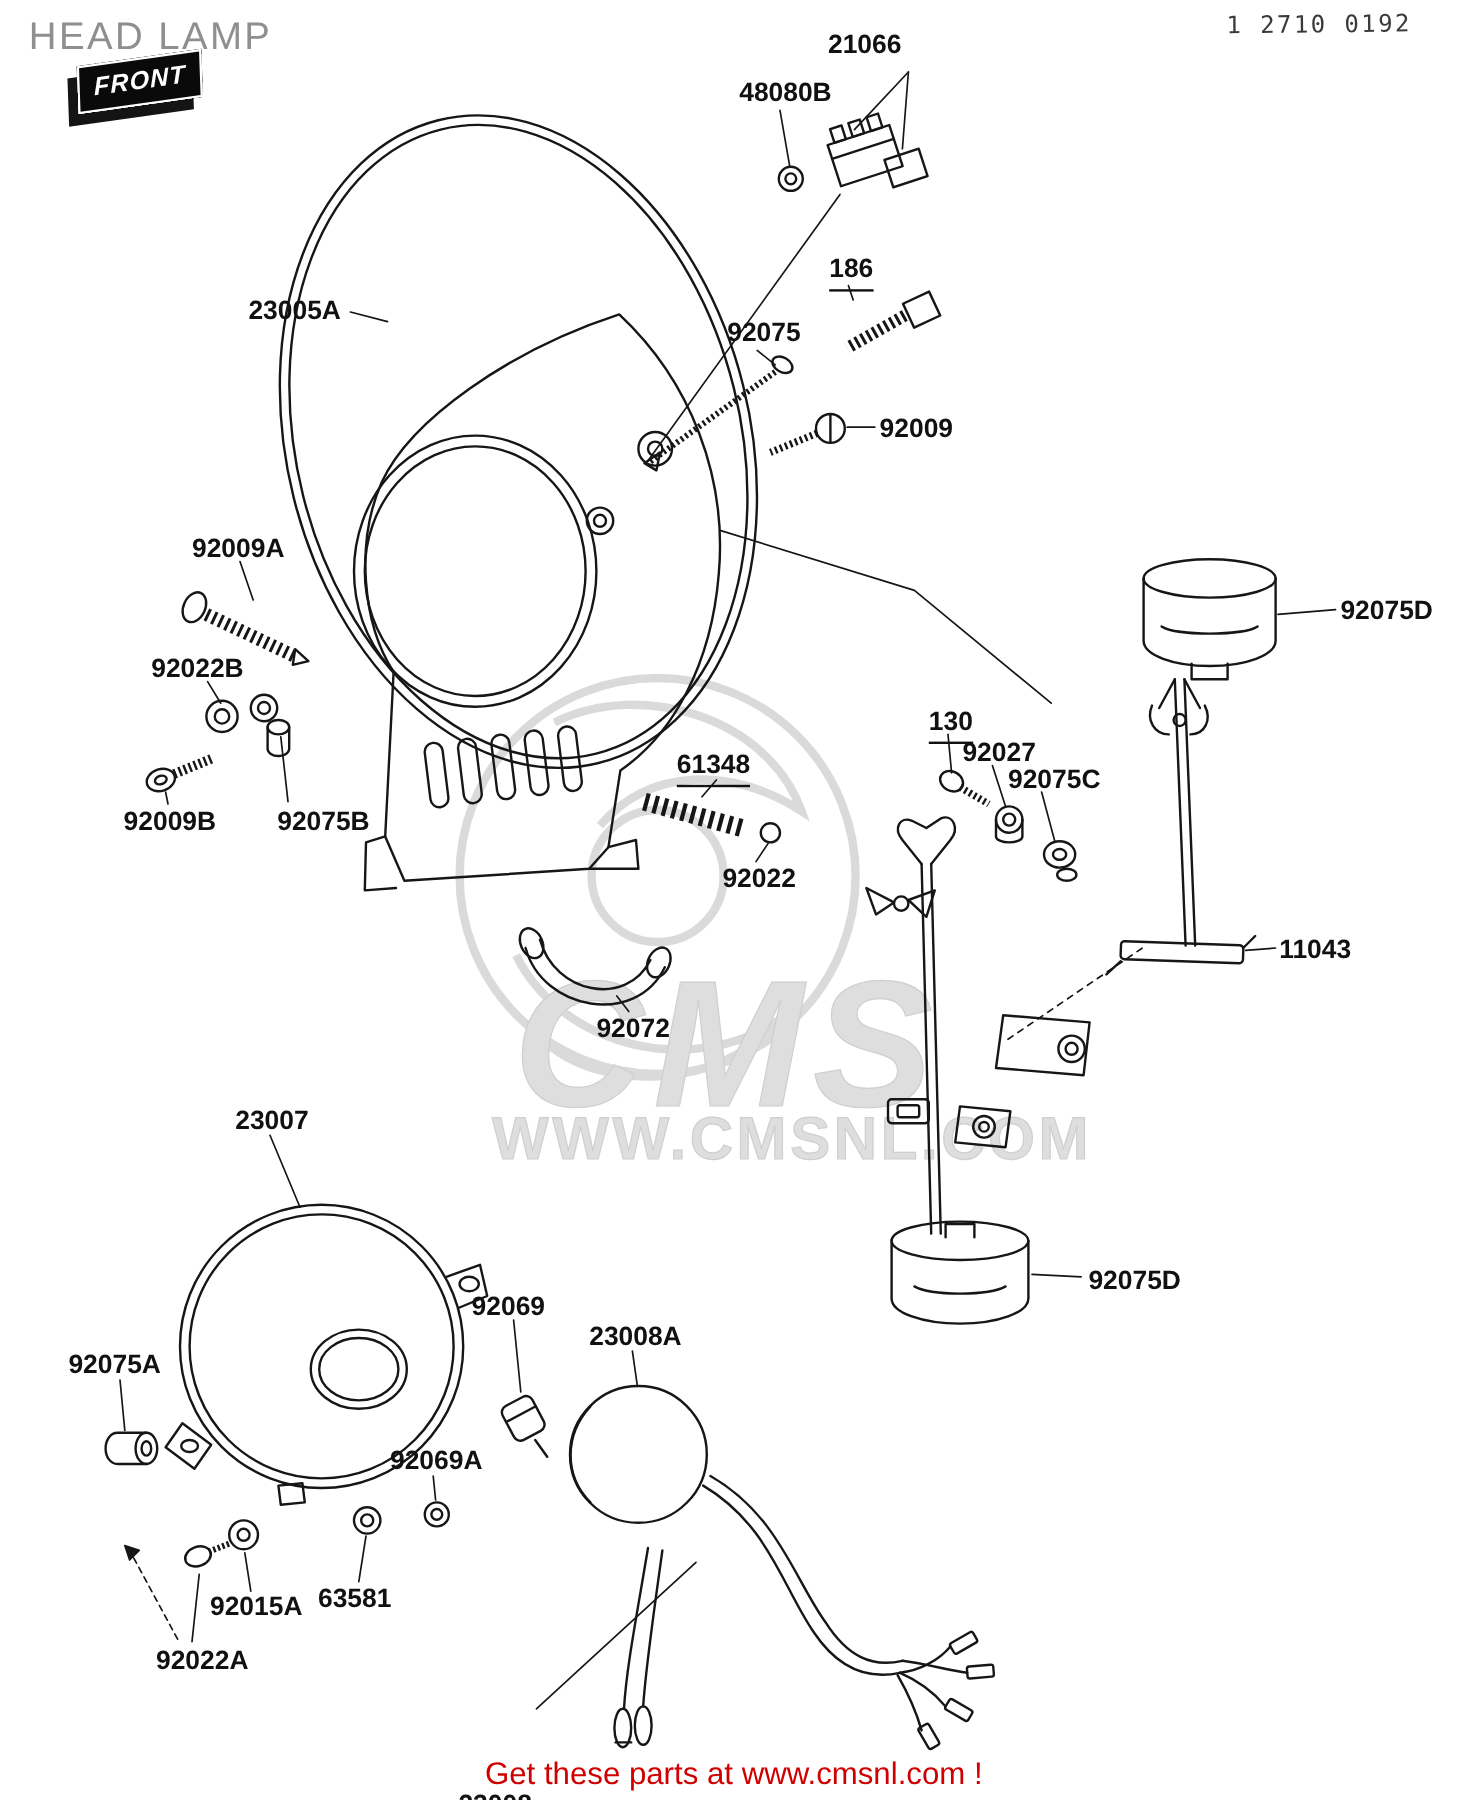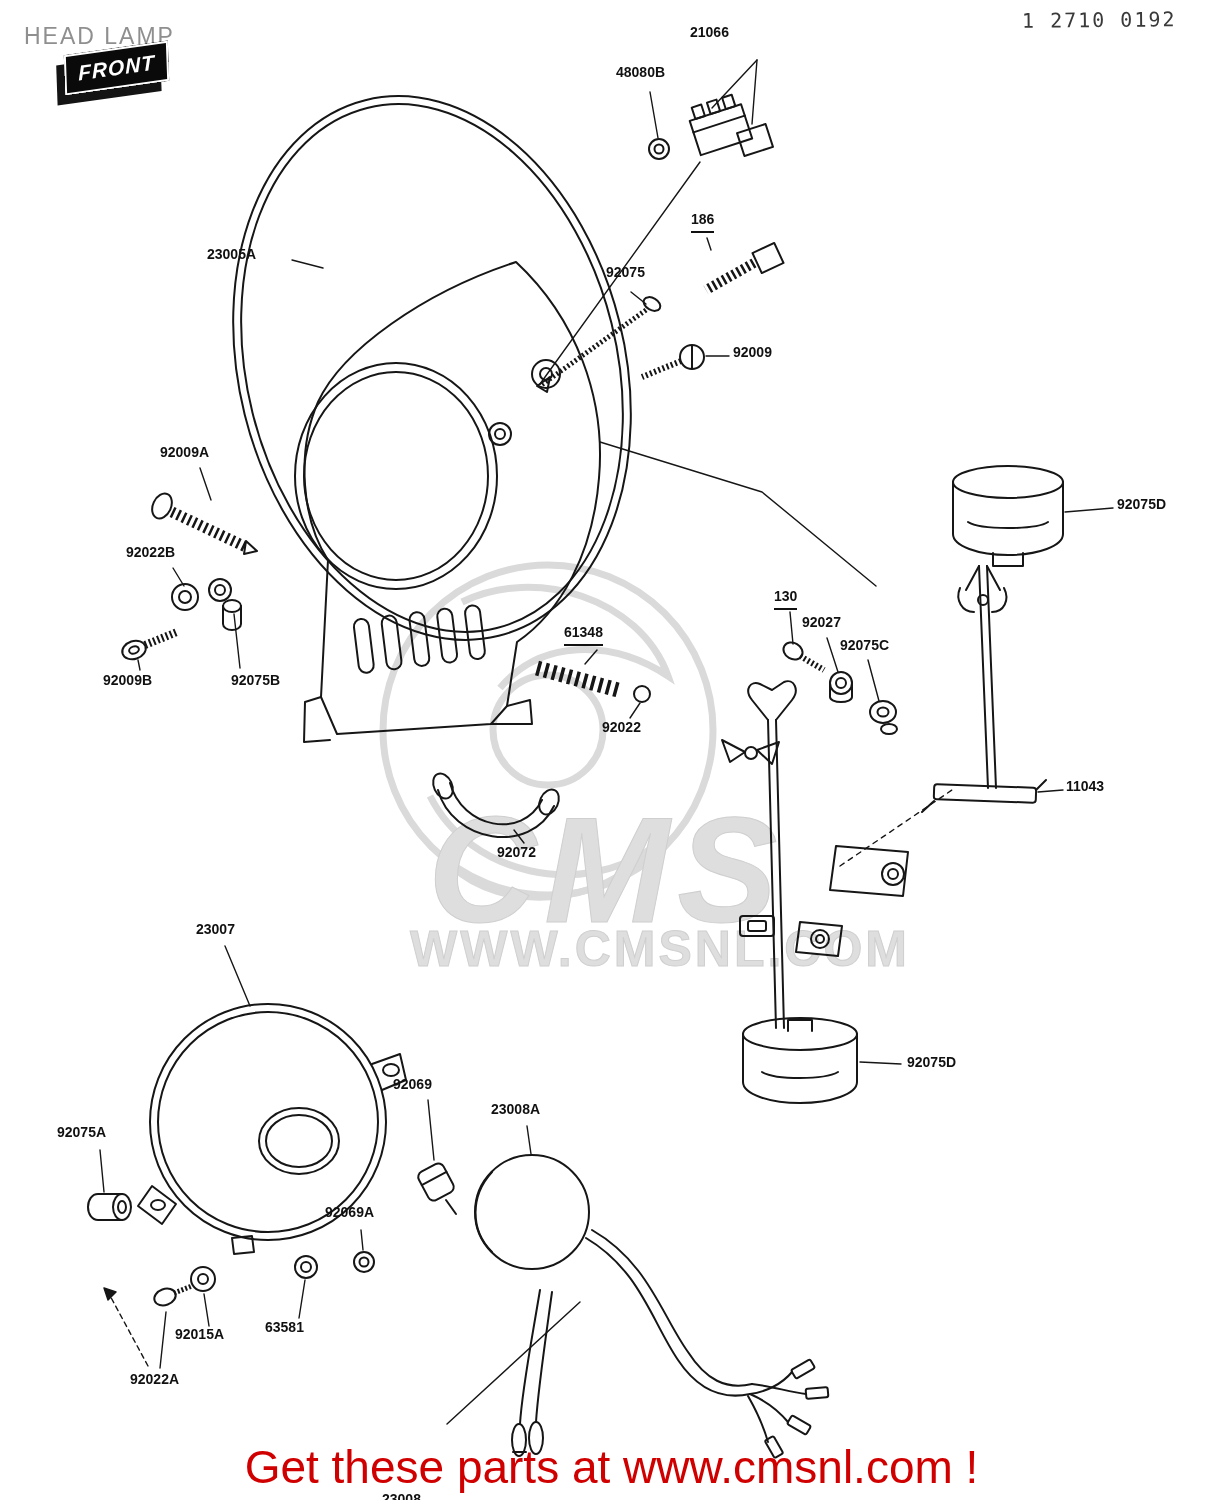--- a/index.html
+++ b/index.html
@@ -1,36 +1,36 @@
 <!DOCTYPE html>
 <html style="--banner-red: #d10000; --title-gray: #8f8f8f; --watermark-gray: #dadada; --line: #161616;"><head>
 <meta charset="utf-8">
 <style>
   html,body{margin:0;padding:0;background:#fff;}
   .page{position:relative;width:1223px;height:1500px;background:#fff;overflow:hidden;
         font-family:"Liberation Sans",sans-serif;}
-  .page-title{position:absolute;left:24px;top:23px;font-size:23px;color:var(--title-gray,#8f8f8f);
+  .page-title{position:absolute;left:24px;top:12px;font-size:32px;color:var(--title-gray,#8f8f8f);
         letter-spacing:2px;}
   .catalog{position:absolute;left:1022px;top:8px;font-family:"DejaVu Sans Mono",monospace;
         font-size:20px;color:#3a3a3a;letter-spacing:2px;transform:rotate(-0.6deg);}
   .front-badge{position:absolute;left:64px;top:48px;background:#0a0a0a;color:#fff;
         font-style:italic;font-weight:bold;font-size:21px;letter-spacing:1px;
         padding:8px 14px;transform:rotate(-8deg) skewX(-6deg);
         box-shadow:-8px 9px 0 #141414, inset 0 0 0 2px #fff;}
-  .plabel{position:absolute;font-weight:bold;font-size:14px;color:#111;white-space:nowrap;}
+  .plabel{position:absolute;font-weight:bold;font-size:22px;color:#111;white-space:nowrap;}
   .u{border-bottom:2.5px solid #111;padding-bottom:4px;}
   .art{position:absolute;left:0;top:0;}
   .ln{fill:none;stroke:var(--line,#161616);stroke-width:2;stroke-linecap:round;stroke-linejoin:round;}
   .thin{stroke-width:1.4;}
   .thread{stroke:var(--line,#161616);stroke-linecap:butt;fill:none;}
   .wmk{stroke:var(--watermark-gray,#dadada);fill:none;stroke-width:7;}
   .wmtext{fill:#dedede;stroke:#cfcfcf;stroke-width:1;font-weight:bold;
         font-family:"Liberation Sans",sans-serif;}
   .footer{position:absolute;left:0;right:0;bottom:6px;text-align:center;}
-  .footer a{font-size:46px;color:var(--banner-red,#d10000);text-decoration:none;
+  .footer a{font-size:26px;color:var(--banner-red,#d10000);text-decoration:none;
         font-family:"Liberation Sans",sans-serif;}
 </style>
 </head>
 <body>
 
 <div class="page">
 
   <div class="page-title">HEAD LAMP</div>
   <div class="catalog">1 2710 0192</div>
   <div class="front-badge">FRONT</div>

